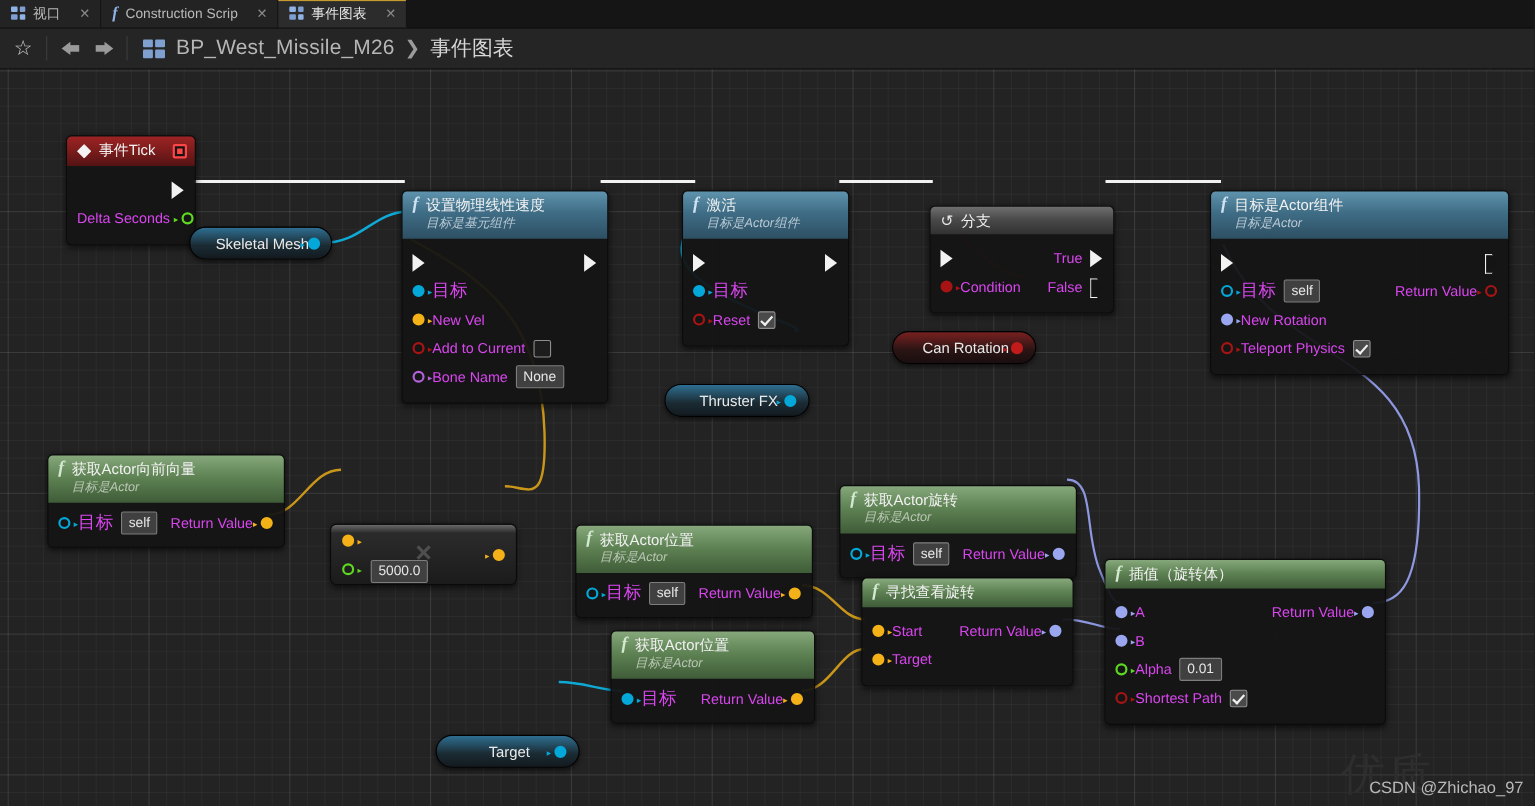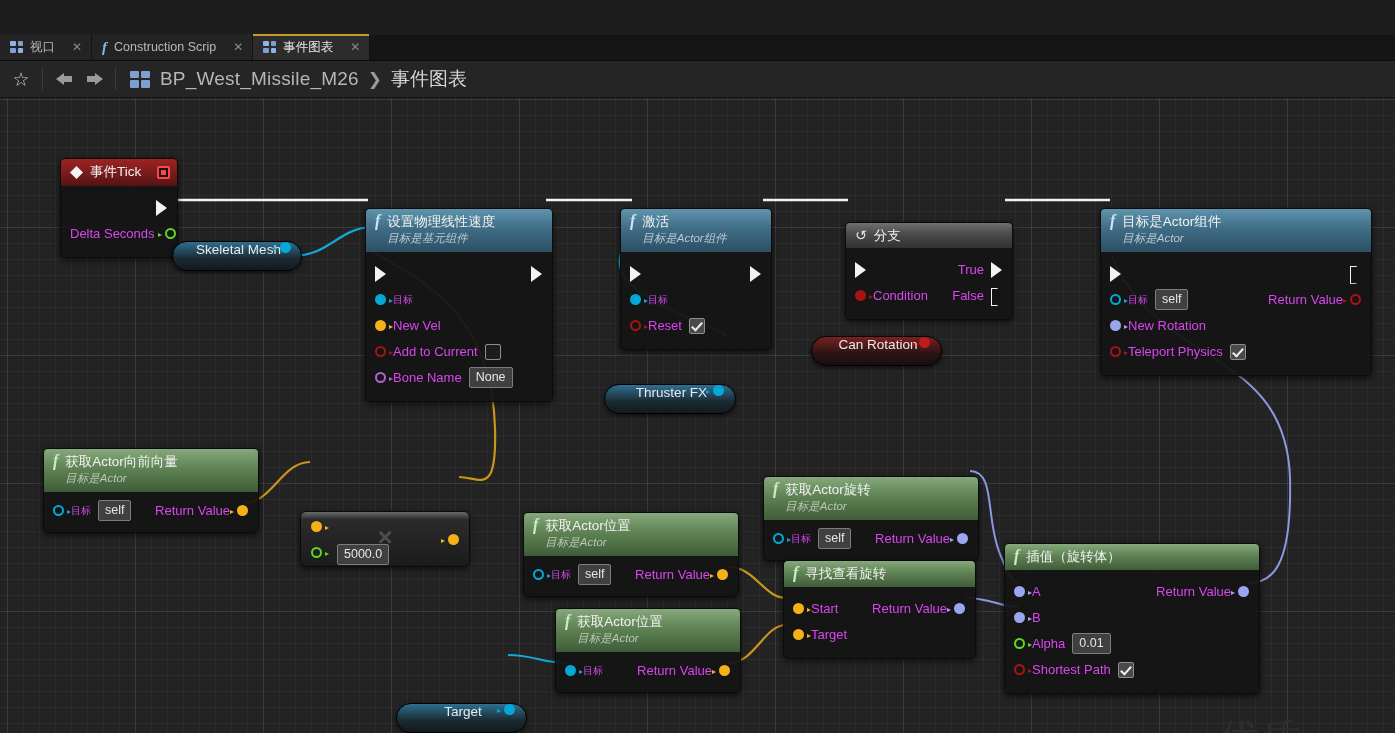--- a/index.html
+++ b/index.html
@@ -2,21 +2,21 @@
 <html><head>
 <meta charset="utf-8">
 <style>
   * { box-sizing: border-box; margin: 0; padding: 0; }
   html, body {
     width: 1395px; height: 733px;
     background: #1d1d1d;
     font-family: "Liberation Sans", "DejaVu Sans", sans-serif;
     overflow: hidden;
   }
-  #app { position: relative; width: 1395px; height: 653px; margin-top: 35px; }
+  #app { position: relative; width: 1395px; height: 653px; }
 
   
   .tabbar {
     position: absolute; left: 0; top: 0; width: 1395px; height: 26px;
     background: #151515; display: flex; align-items: flex-end;
     border-bottom: 1px solid #0d0d0d;
   }
   .tab {
     height: 26px; display: flex; align-items: center; gap: 7px;
     padding: 0 9px 0 10px; font-size: 12.5px; color: #b9b9b9;
@@ -125,21 +125,21 @@
   .evt-dot i { display: block; width: 5px; height: 5px; background: #ff4545; margin: 2px auto; }
 
   .node-body { padding: 9px 0 10px 0; }
   .row {
     display: flex; align-items: center; height: 26px; padding: 0 10px 0 9px;
     justify-content: space-between; gap: 10px;
   }
   .row .left, .row .right { display: flex; align-items: center; gap: 7px; }
   .row .right { margin-left: auto; }
   .lbl { font-size: 13px; color: #d946ef; white-space: nowrap; }
-  .lbl.cn { font-size: 10px; }
+  .lbl.cn { font-size: 16px; }
 
   
   .pin { width: 11px; height: 11px; border-radius: 50%; flex: 0 0 auto; position: relative; }
   .pin::after {
     content: ""; position: absolute; left: 12px; top: 3px;
     border-top: 2.6px solid transparent; border-bottom: 2.6px solid transparent;
     border-left: 4px solid currentColor;
   }
   .pin.r::after { left: auto; right: 12px; }
   .pin.hollow { background: transparent; border: 2px solid currentColor; }
@@ -181,21 +181,21 @@
   }
   .chk.on::after {
     content: ""; position: absolute; left: 4.5px; top: 1px; width: 4px; height: 9px;
     border: solid #f0f0f0; border-width: 0 2px 2px 0; transform: rotate(42deg);
   }
   .chk.off { background: #1d1d1d; border-color: #8e8e8e; }
 
   
   .pill {
     position: absolute; height: 30px; border-radius: 15px;
-    display: flex; align-items: flex-start; gap: 8px; padding: 0 13px 0 16px;
+    display: flex; align-items: center; gap: 8px; padding: 0 13px 0 16px;
     font-size: 13.5px; color: #eaeaea; border: 1px solid #000;
     box-shadow: 0 2px 5px rgba(0,0,0,.6);
   }
   .pill.obj  { background: linear-gradient(180deg,#2e6f92 0%, #1b2b33 58%, #121a1f 100%); }
   .pill.bool { background: linear-gradient(180deg,#7a2020 0%, #2a1414 58%, #1a0e0e 100%); }
 
   
   .mathnode {
     position: absolute; border-radius: 6px;
     background: linear-gradient(180deg,#6a6a6a 0%, #2b2b2b 14%, #1b1b1b 100%);

